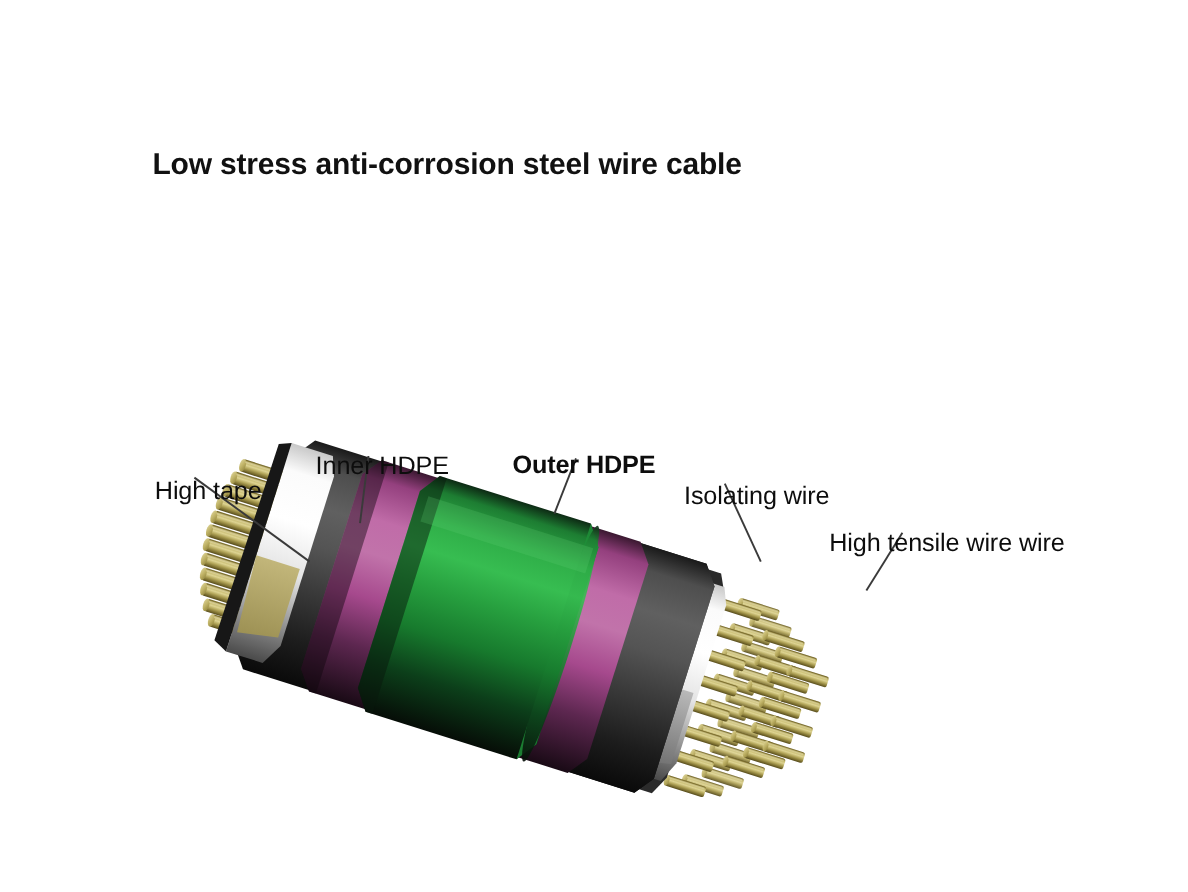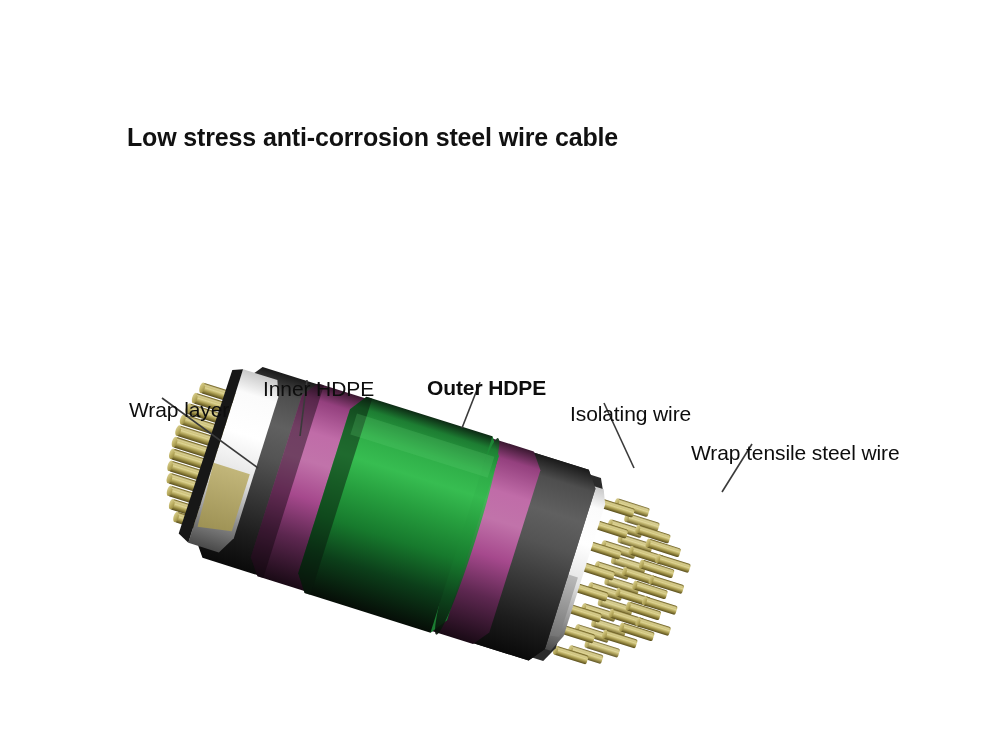--- a/index.html
+++ b/index.html
@@ -255,23 +255,23 @@
 
     <g stroke="#3a3a3a" stroke-width="1.6" fill="none">
       <line x1="162" y1="398" x2="258" y2="468"></line>
       <line x1="307" y1="380" x2="300" y2="436"></line>
       <line x1="480" y1="382" x2="462" y2="428"></line>
       <line x1="604" y1="403" x2="634" y2="468"></line>
       <line x1="752" y1="444" x2="722" y2="492"></line>
     </g>
   </svg>
 
-  <div class="callout" id="label-wrap-tape">Wrap layer</div>
+  <div class="callout" id="label-wrap-tape">High tape</div>
 
   <div class="callout" id="label-inner-hdpe">Inner HDPE</div>
 
   <div class="callout" id="label-outer-hdpe">Outer HDPE</div>
 
   <div class="callout" id="label-isolating">Isolating wire</div>
 
-  <div class="callout" id="label-high-tensile">Wrap tensile steel wire</div>
+  <div class="callout" id="label-high-tensile">High tensile wire wire</div>
 
 </div>
 
 </body></html>

